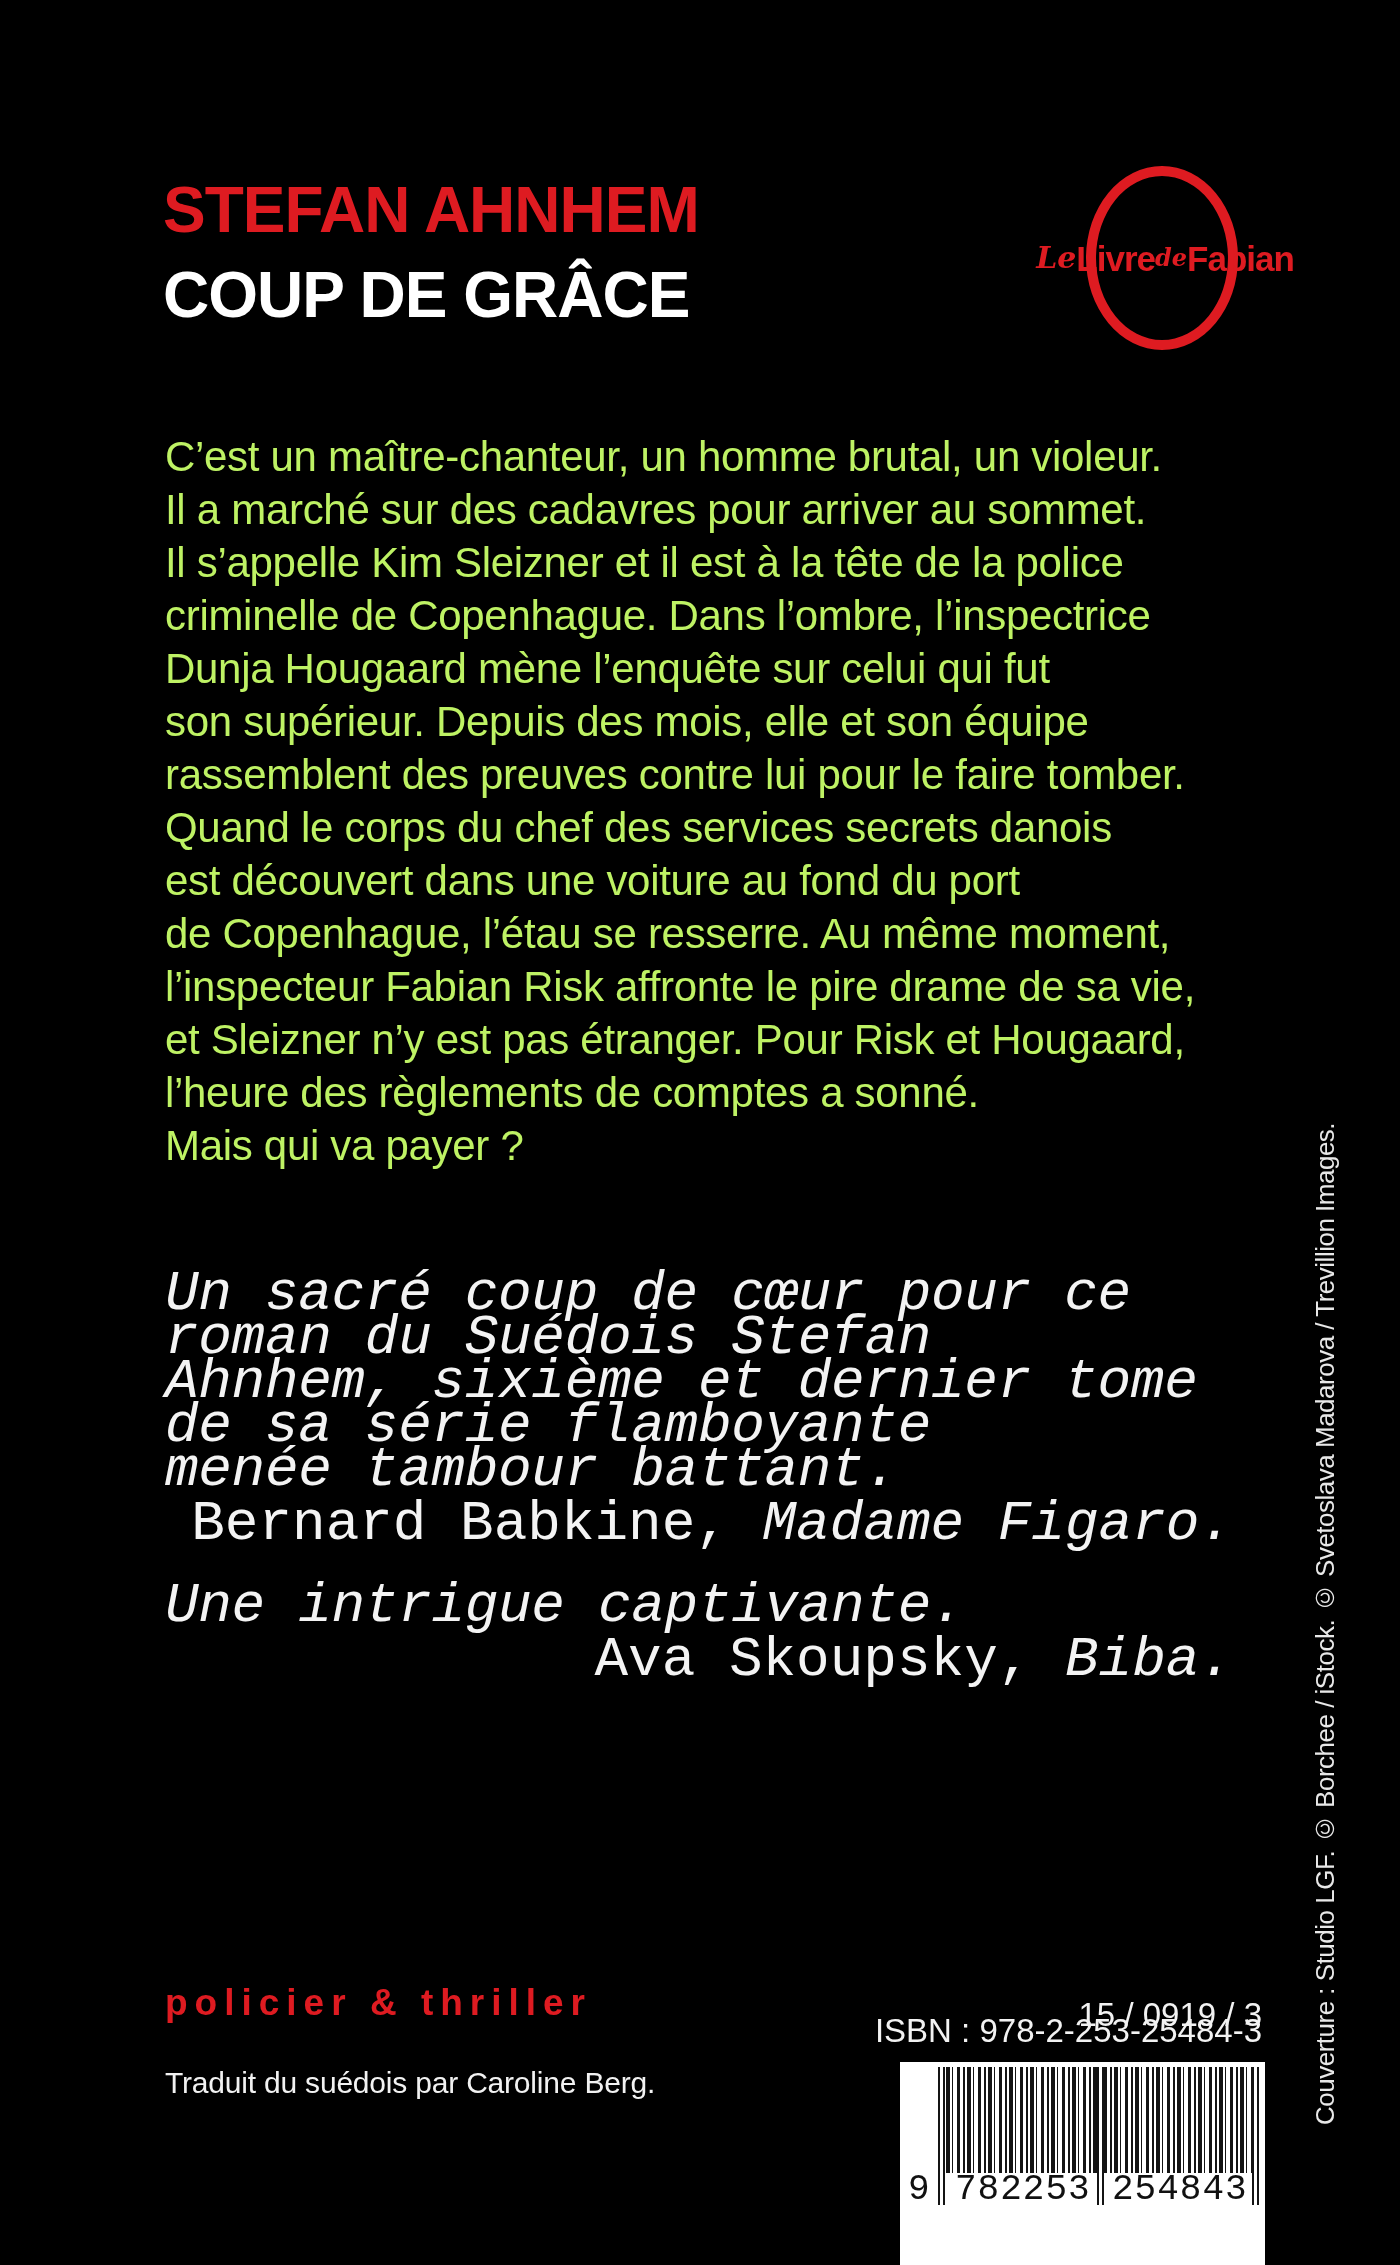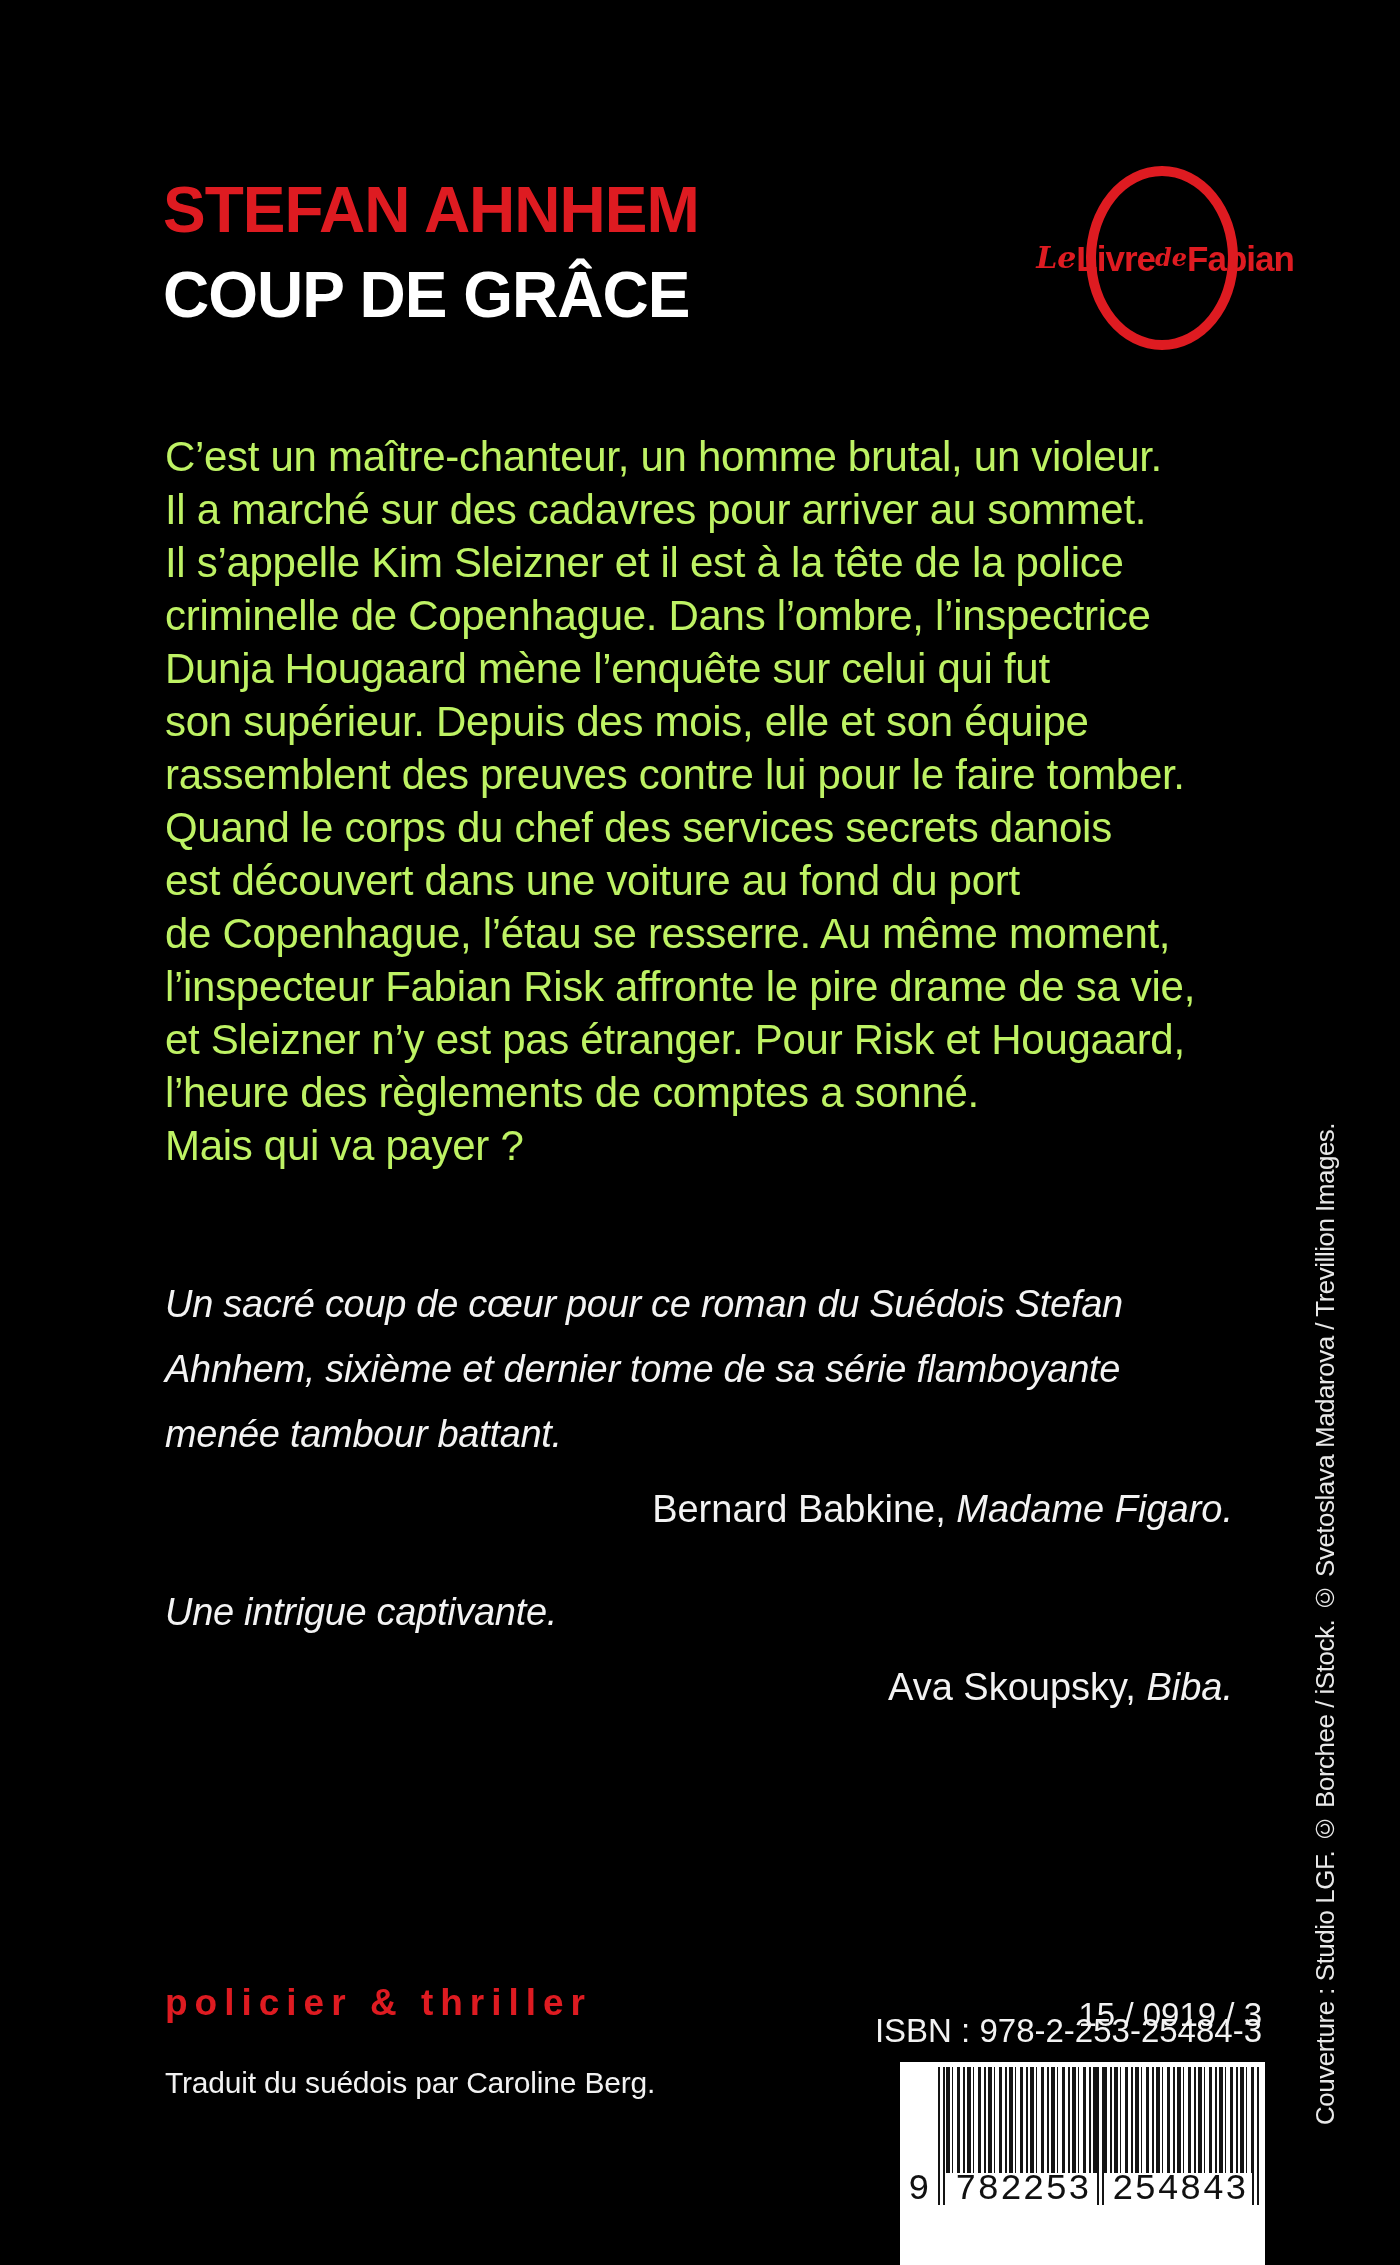--- a/index.html
+++ b/index.html
@@ -62,23 +62,24 @@
     letter-spacing: -0.3px;
     white-space: pre-line;
     color: #bef264;
   }
 
   
   .reviews {
     position: absolute;
     left: 165px; top: 1272px;
     width: 1068px;
-    font-size: 38px;
-    line-height: 65px;
+    font-size: 56px;
+    line-height: 44px;
     color: #f3f3f3;
+    font-family: Liberation Mono, monospace;
   }
   .review-quote { font-style: italic; white-space: pre-line; letter-spacing: -0.3px; }
   .review-attrib { text-align: right; margin-top: 10px; }
   .review-attrib .pub { font-style: italic; }
   .review-gap { height: 38px; }
 
   
   .credits {
     position: absolute;
     left: 1310px; top: 1115px;

